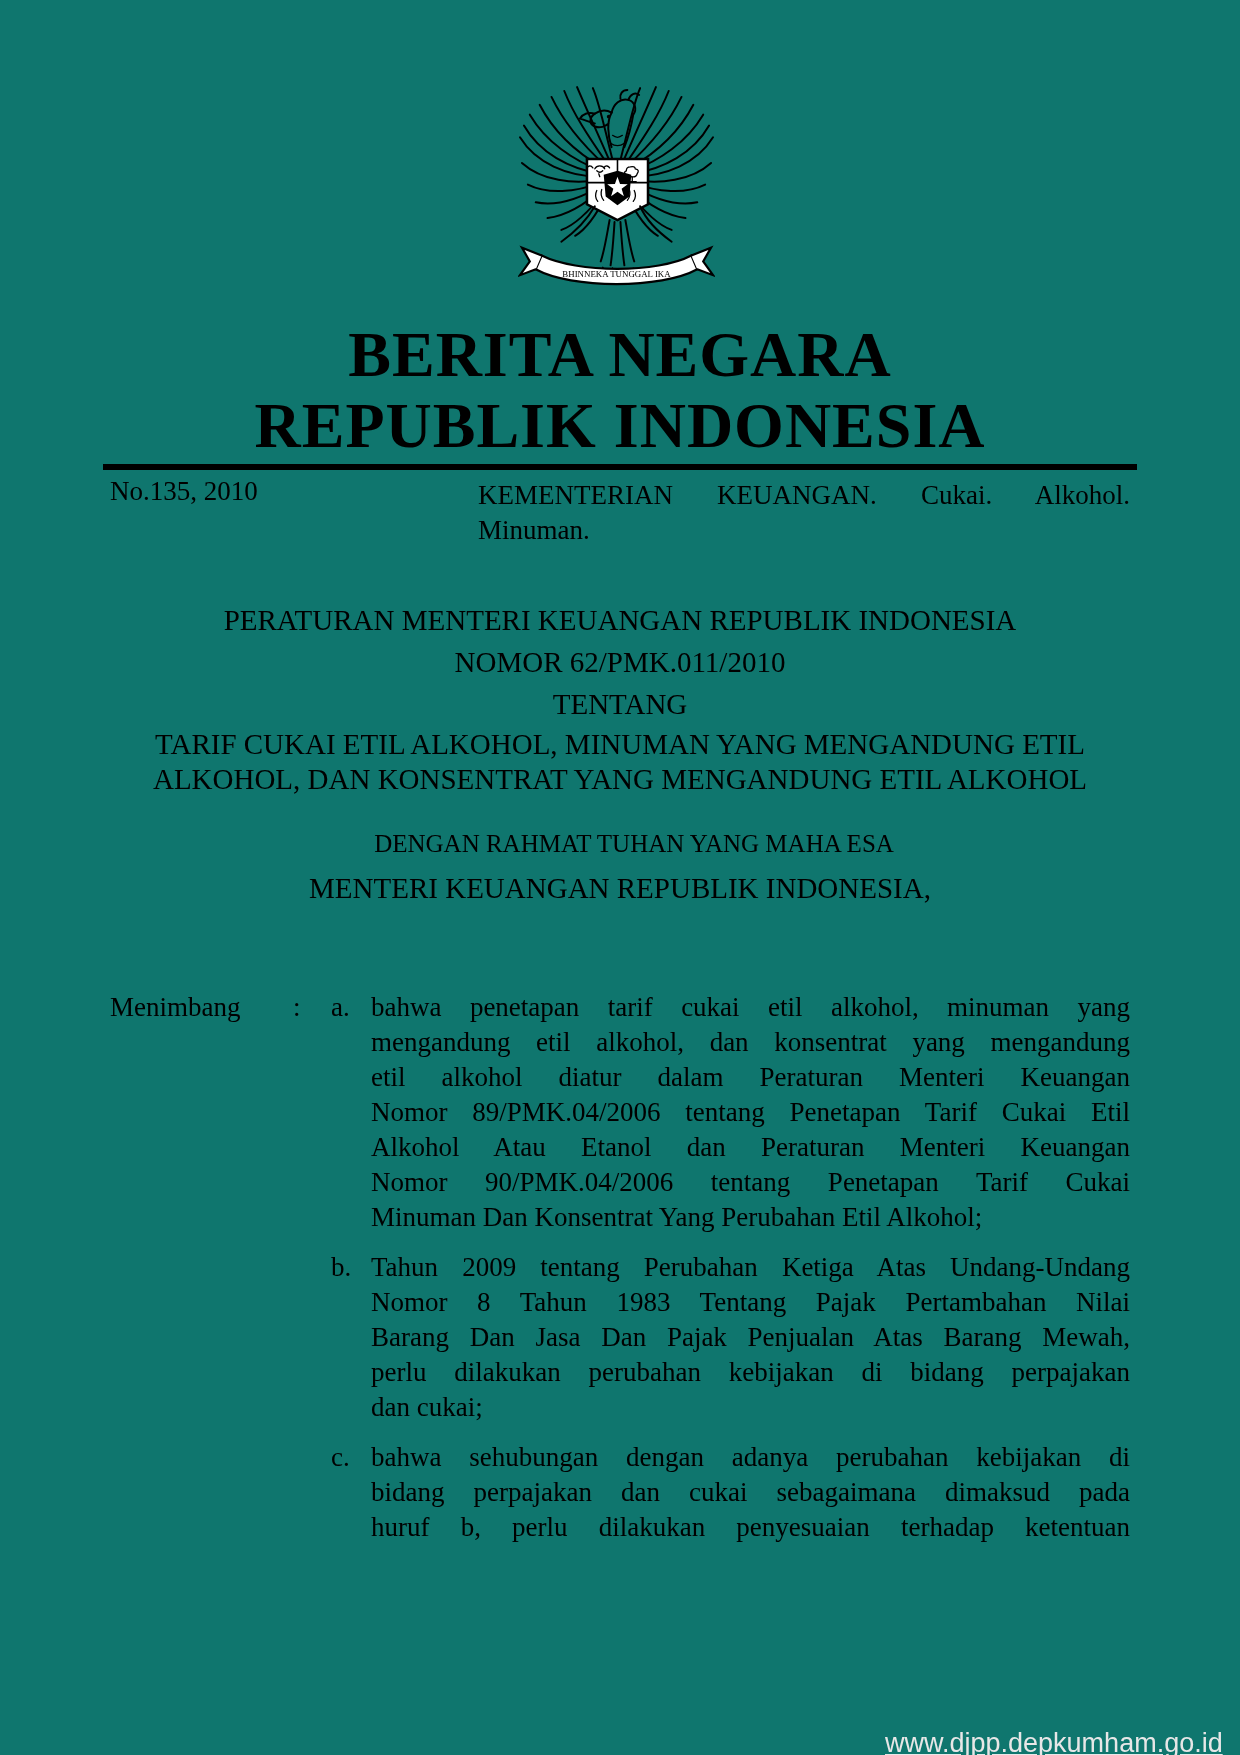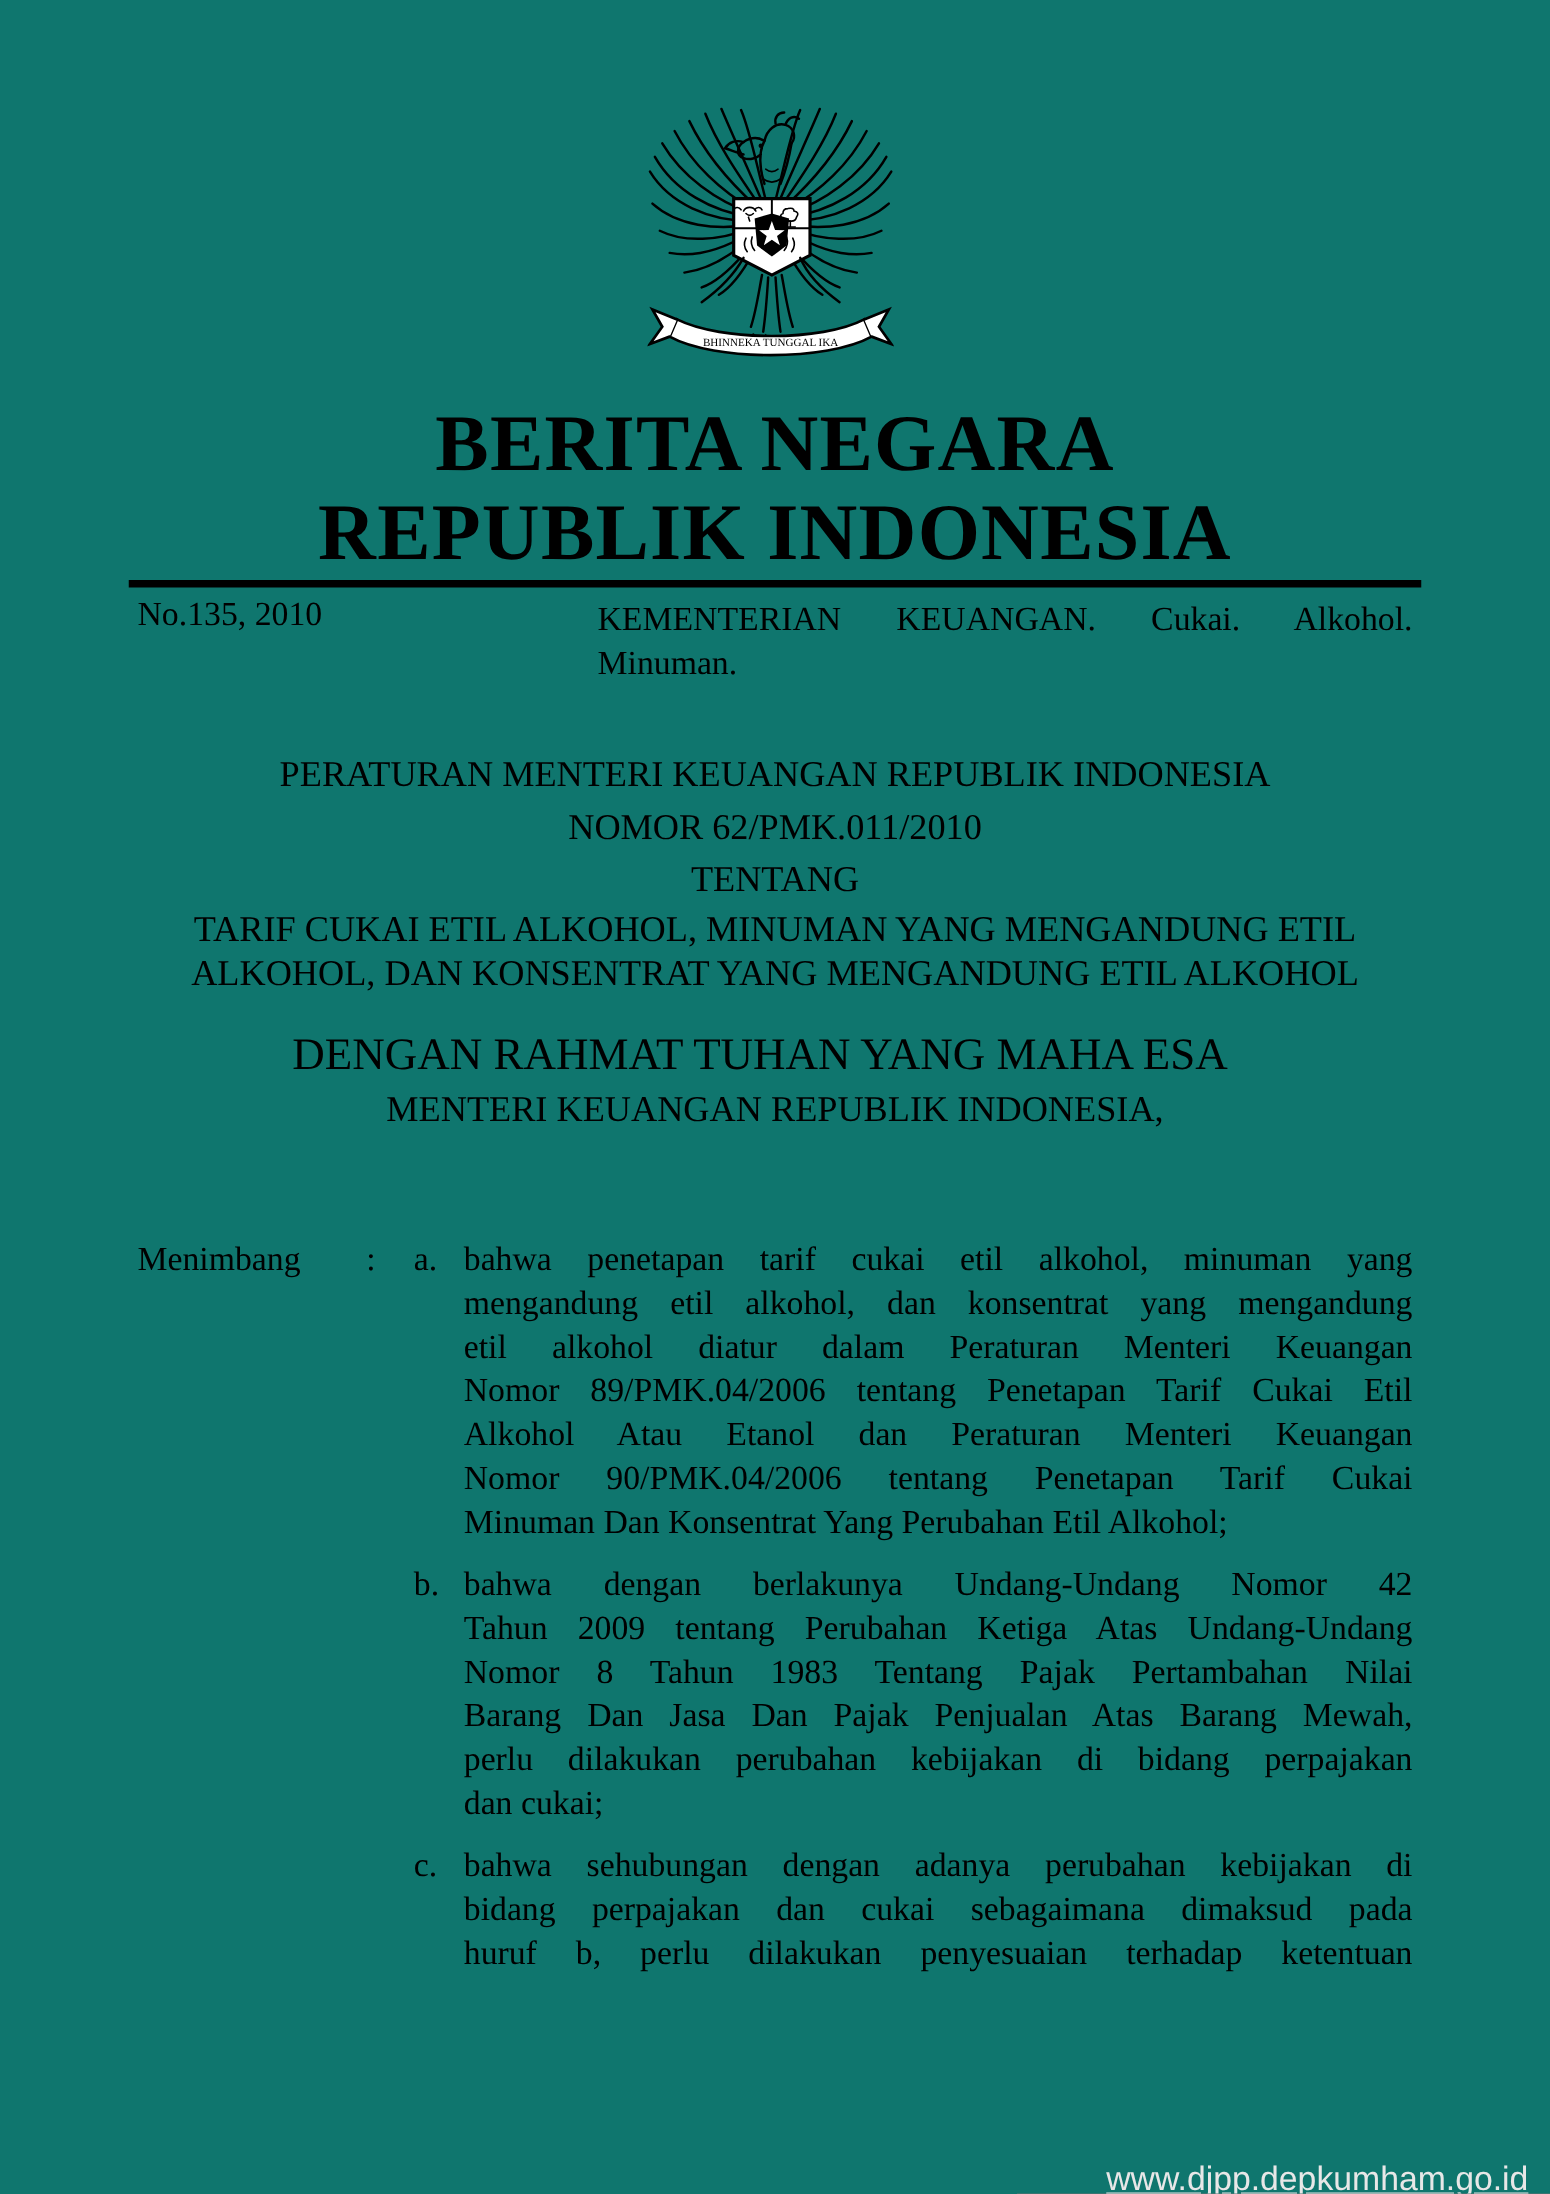--- a/index.html
+++ b/index.html
@@ -18,21 +18,21 @@
     position:absolute; left:0; top:319px; width:1240px;
     text-align:center; font-weight:700; font-size:64px; line-height:71px;
     letter-spacing:1px; white-space:nowrap;
   }
   .rule { position:absolute; left:103px; top:464px; width:1034px; height:6px; background:#000; }
   .issue-row { position:absolute; left:110px; top:474px; width:1020px; font-size:27px; line-height:35px; }
   .issue-no { position:absolute; left:0; top:0; white-space:nowrap; }
   .issue-subject { position:absolute; left:368px; top:4px; width:652px; }
   .reg-head   { position:absolute; left:110px; top:599px; width:1020px; text-align:center; font-size:29px; line-height:42px; }
   .reg-subject{ position:absolute; left:110px; top:727px; width:1020px; text-align:center; font-size:29px; line-height:35px; }
-  .invocation { position:absolute; left:98px; top:826px; width:1020px; text-align:center; font-size:36px; line-height:35px; }
+  .invocation { position:absolute; left:124px; top:826px; width:1020px; text-align:center; font-size:25px; line-height:35px; }
   .authority  { position:absolute; left:110px; top:871px; width:1020px; text-align:center; font-size:29px; line-height:35px; }
   .considerations { position:absolute; left:110px; top:990px; width:1020px; display:flex; font-size:27px; line-height:35px; }
   .c-label { width:183px; }
   .c-colon { width:38px; }
   .c-items { flex:1; min-width:0; }
   .c-item  { display:flex; }
   .c-item + .c-item { margin-top:15px; }
   .c-marker{ width:40px; }
   .c-lines { flex:1; min-width:0; }
   .jl { text-align:justify; text-align-last:justify; }
@@ -162,21 +162,20 @@
             <div class="jl">etil alkohol diatur dalam Peraturan Menteri Keuangan</div>
             <div class="jl">Nomor 89/PMK.04/2006 tentang Penetapan Tarif Cukai Etil</div>
             <div class="jl">Alkohol Atau Etanol dan Peraturan Menteri Keuangan</div>
             <div class="jl">Nomor 90/PMK.04/2006 tentang Penetapan Tarif Cukai</div>
             <div>Minuman Dan Konsentrat Yang Perubahan Etil Alkohol;</div>
           </div>
       </div>
       <div class="c-item">
         <div class="c-marker">b.</div>
         <div class="c-lines">
-            <div class="jl">bahwa dengan berlakunya Undang-Undang Nomor 42</div>
             <div class="jl">Tahun 2009 tentang Perubahan Ketiga Atas Undang-Undang</div>
             <div class="jl">Nomor 8 Tahun 1983 Tentang Pajak Pertambahan Nilai</div>
             <div class="jl">Barang Dan Jasa Dan Pajak Penjualan Atas Barang Mewah,</div>
             <div class="jl">perlu dilakukan perubahan kebijakan di bidang perpajakan</div>
             <div>dan cukai;</div>
           </div>
       </div>
       <div class="c-item">
         <div class="c-marker">c.</div>
         <div class="c-lines">

